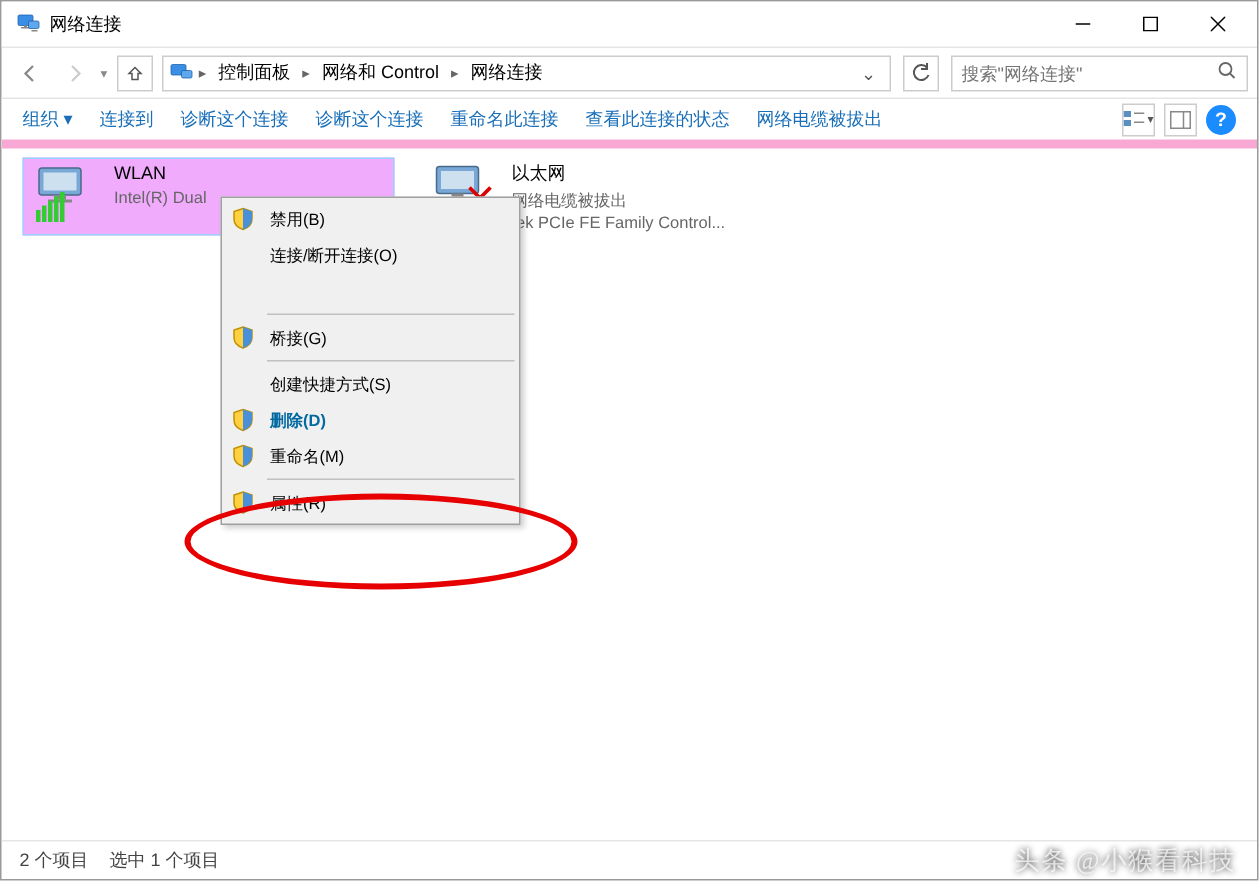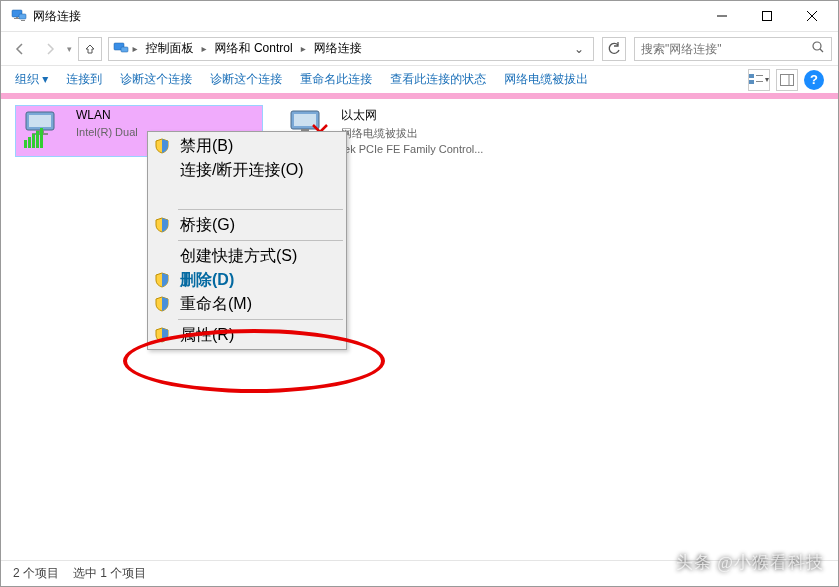--- a/index.html
+++ b/index.html
@@ -37,30 +37,30 @@
     .adapter.selected { background: #f0abfc; border: 1px solid #99d1ff; }
     .adapter-icon { width: 48px; height: 40px; position: relative; margin-top: 2px; }
     .adapter-info { display: flex; flex-direction: column; gap: 2px; overflow: hidden; }
     .adapter-name { font-size: 12px; }
     .adapter-status { font-size: 11px; color: #666; white-space: nowrap; }
     .adapter-driver { font-size: 11px; color: #666; white-space: nowrap; text-overflow: ellipsis; overflow: hidden; }
     
     .context-menu { position: absolute; background: #f0f0f0; border: 1px solid #a0a0a0; box-shadow: 2px 2px 4px rgba(0,0,0,0.2); width: 200px; padding: 2px; z-index: 10; }
     .ctx-item { height: 24px; display: flex; align-items: center; gap: 8px; padding: 0 6px 0 2px; }
     .ctx-icon { width: 20px; height: 20px; display: flex; align-items: center; justify-content: center; }
-    .ctx-label { flex: 1; font-size: 16px; }
+    .ctx-label { flex: 1; font-size: 11px; }
     .ctx-label.bold { font-weight: bold; }
     .ctx-label.disabled { color: #0369a1; font-weight: bold; }
     .ctx-sep { height: 1px; background: #c0c0c0; margin: 3px 1px 3px 28px; }
     
     .highlight-ellipse { position: absolute; border: 4px solid #e60000; border-radius: 50%; pointer-events: none; z-index: 11; }
     
     .statusbar { position: absolute; bottom: 0; left: 0; right: 0; height: 26px; display: flex; align-items: center; padding: 0 12px; gap: 14px; border-top: 1px solid #e5e5e5; font-size: 12px; color: #444; }
     
-    .watermark { position: absolute; bottom: 12px; right: 14px; font-size: 17px; color: rgba(255,255,255,0.7); text-shadow: 0 0 4px rgba(0,0,0,0.85); font-family: "Microsoft YaHei"; font-weight: 500; letter-spacing: 1px; z-index: 20; }
+    .watermark { position: absolute; bottom: 1px; right: 14px; font-size: 17px; color: rgba(255,255,255,0.7); text-shadow: 0 0 4px rgba(0,0,0,0.85); font-family: "Microsoft YaHei"; font-weight: 500; letter-spacing: 1px; z-index: 20; }
     
     .shield-svg { width: 16px; height: 16px; }
     .monitor-ico { display: block; }
   </style>
 </head>
 <body>
 
 <div class="titlebar">
   <span class="titlebar-icon">
     <svg class="titleicon-svg" width="16" height="16" viewBox="0 0 16 16">

